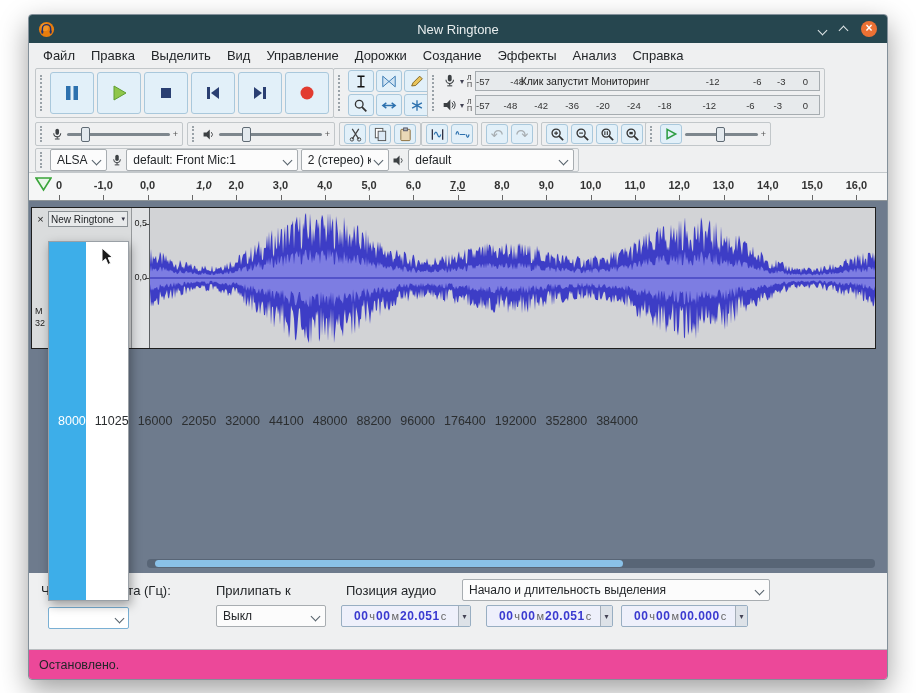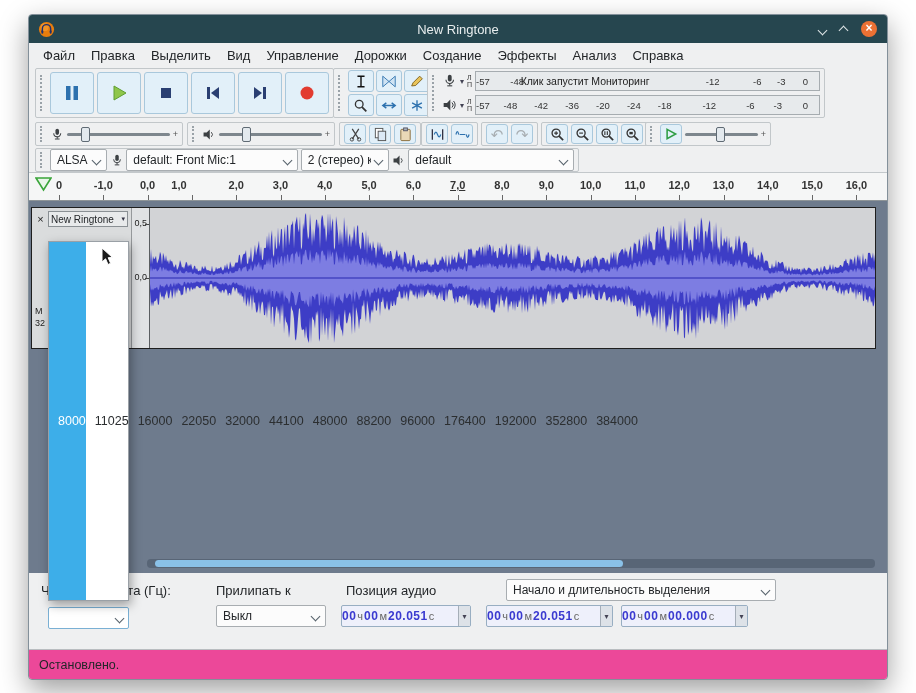--- a/index.html
+++ b/index.html
@@ -51,21 +51,21 @@
   .tmeta{position:absolute;left:3px;font-size:9px;color:#222}
   .vruler{width:18px;background:#e0e2e4;border-right:1px solid #5a5e61;position:relative;font-size:9px;color:#222}
   .vlab{position:absolute;right:2px}
   .vtick{position:absolute;right:0;width:4px;height:1px;background:#444}
   .wave{flex:1;position:relative;background:#d2d3d6}
   .scroll-groove{position:absolute;left:118px;right:12px;bottom:5px;height:9px;background:rgba(25,35,50,.25);border-radius:4px}
   .scroll-thumb{position:absolute;left:8px;width:468px;top:1px;bottom:1px;background:#8ac1e8;border-radius:4px}
   
   .bottombar{position:absolute;top:558px;left:0;right:0;height:76px;background:#eff0f1}
   .blabel{position:absolute;top:10px;font-size:13px;color:#232629;white-space:nowrap}
-  .timefield{position:absolute;top:32px;display:flex;align-items:center;background:#eef0fb;border:1px solid #98aec2;border-radius:2px;height:22px;padding-left:0;font-size:12px}
+  .timefield{position:absolute;top:32px;display:flex;align-items:center;background:#eef0fb;border:1px solid #98aec2;border-radius:2px;height:22px;padding-left:12px;font-size:12px}
   .tf-d{color:#3a3ad0;font-weight:bold;letter-spacing:.5px}
   .tf-u{color:#666;font-size:11px;padding:0 1px}
   .tf-arrow{margin-left:auto;width:12px;height:20px;background:#dde2e8;border-left:1px solid #a5aeb8;display:flex;align-items:center;justify-content:center;font-size:8px;color:#445}
   
   .statusbar{position:absolute;top:634px;left:0;right:0;bottom:0;border-top:1px solid #b9bdc0;display:flex;align-items:flex-start;padding:8px 10px;font-size:12.5px;background:#ec4899;border-radius:0 0 3px 3px}
   
   .rate-popup{position:absolute;left:19px;top:226px;width:81px;height:360px;background:#fff;border:1px solid #9aa0a6;box-shadow:2px 4px 10px rgba(0,0,0,.35);display:flex;z-index:50}
   .rate-item{flex:1;display:flex;align-items:center;padding-left:9px;font-size:12.5px;color:#2b2e30}
   .rate-item.sel{background:var(--accent,#3daee9);color:#fff}
   .cursor-arrow{position:absolute;left:52px;top:5px;z-index:60}
@@ -381,21 +381,21 @@
     <svg class="cursor" style="position:absolute;left:6px;top:4px" width="17" height="15" viewBox="0 0 17 15">
         <polygon points="1,1 16,1 8.5,13" fill="#eaf6ea" stroke="#3aa53a" stroke-width="1.6"></polygon>
       </svg>
     <div id="ruler-ticks">
         <span class="tick-label" style="left: 30px;">0</span>
         <span class="tick-mark" style="left: 30px;"></span>
         <span class="tick-label" style="left: 74.3px;">-1,0</span>
         <span class="tick-mark" style="left: 74.3px;"></span>
         <span class="tick-label" style="left: 118.6px;">0,0</span>
         <span class="tick-mark" style="left: 118.6px;"></span>
-        <span class="tick-label" style="left: 150px;">1,0</span>
+        <span class="tick-label" style="left: 175px; font-style: italic;">1,0</span>
         <span class="tick-mark" style="left: 162.9px;"></span>
         <span class="tick-label" style="left: 207.2px;">2,0</span>
         <span class="tick-mark" style="left: 207.2px;"></span>
         <span class="tick-label" style="left: 251.5px;">3,0</span>
         <span class="tick-mark" style="left: 251.5px;"></span>
         <span class="tick-label" style="left: 295.8px;">4,0</span>
         <span class="tick-mark" style="left: 295.8px;"></span>
         <span class="tick-label" style="left: 340.1px;">5,0</span>
         <span class="tick-mark" style="left: 340.1px;"></span>
         <span class="tick-label" style="left: 384.4px;">6,0</span>
@@ -488,21 +488,21 @@
     <div class="timefield" style="left:312px;width:130px">
       <span class="tf-d">00</span>
         <span class="tf-u">ч</span>
       <span class="tf-d">00</span>
         <span class="tf-u">м</span>
       <span class="tf-d">20.051</span>
         <span class="tf-u">с</span>
       <span class="tf-arrow">▾</span>
     </div>
 
-    <div class="combo" style="position:absolute;left:477px;top:6px;width:270px">
+    <div class="combo" style="position:absolute;left:433px;top:6px;width:308px">
       <span>Начало и длительность выделения</span>
         <span class="chev"></span>
     </div>
     <div class="timefield" style="left:457px;width:127px">
       <span class="tf-d">00</span>
         <span class="tf-u">ч</span>
       <span class="tf-d">00</span>
         <span class="tf-u">м</span>
       <span class="tf-d">20.051</span>
         <span class="tf-u">с</span>

